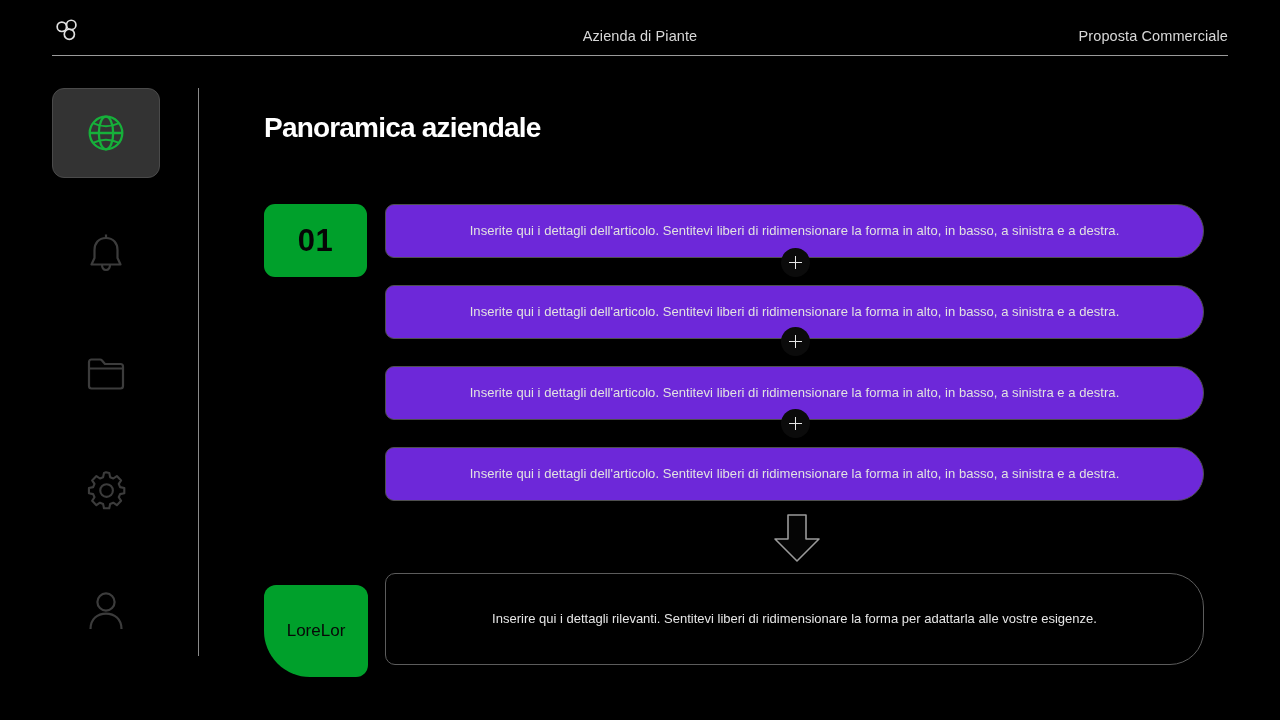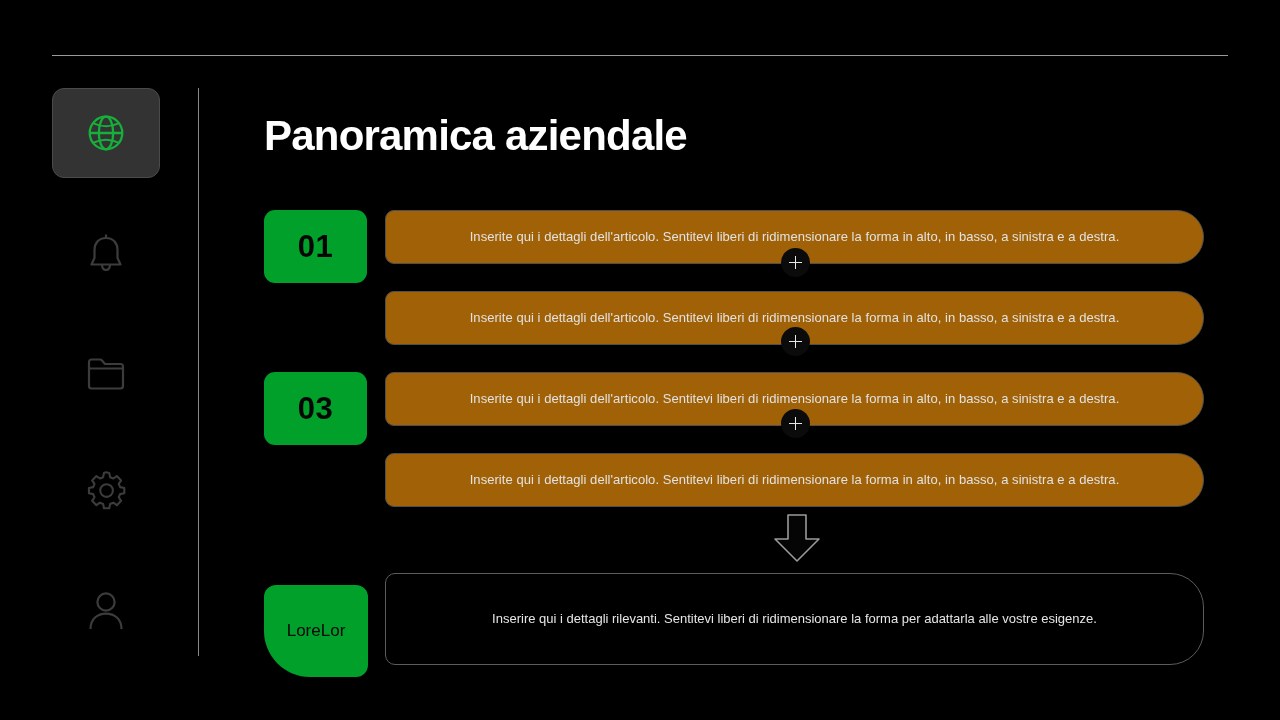--- a/index.html
+++ b/index.html
@@ -116,32 +116,32 @@
     left: 264px;
     top: 88px;
     right: 52px;
     bottom: 30px;
   }
 
   .page-title {
     position: absolute;
     left: 0;
     top: 24px;
-    font-size: 42px;
+    font-size: 28px;
     font-weight: bold;
     letter-spacing: -0.8px;
     color: #ffffff;
     white-space: nowrap;
   }
 
   
   .rows {
     position: absolute;
     left: 0;
-    top: 122px;
+    top: 116px;
     width: 940px;
   }
 
   .row {
     position: relative;
     height: 81px;
     margin-bottom: 0px;
   }
 
   .num-badge {
@@ -160,21 +160,21 @@
     color: #050505;
     letter-spacing: 0.5px;
   }
 
   .row-card {
     position: absolute;
     left: 121px;
     top: 0;
     width: 819px;
     height: 54px;
-    background: #a16207;
+    background: #6d28d9;
     border: 1px solid #4f4f4f;
     border-radius: 10px 30px 30px 10px;
     display: flex;
     align-items: center;
     justify-content: center;
     padding: 0 38px;
   }
 
   .row-card-text {
     font-size: 13px;
@@ -266,20 +266,29 @@
     color: #e6e6e6;
     line-height: 1.55;
     text-align: center;
   }
 </style>
 </head>
 <body>
 
 <div class="slide">
 
+  <div class="topbar">
+    <svg class="brand-logo" viewBox="0 0 32 32">
+      <circle cx="10.5" cy="11.5" r="5" fill="none" stroke="#e0e0e0" stroke-width="1.8"></circle>
+      <circle cx="20.5" cy="9.5" r="5" fill="none" stroke="#e0e0e0" stroke-width="1.8"></circle>
+      <circle cx="18.5" cy="19.5" r="5.4" fill="none" stroke="#e0e0e0" stroke-width="1.8"></circle>
+    </svg>
+    <div class="topbar-center">Azienda di Piante</div>
+    <div class="topbar-right">Proposta Commerciale</div>
+  </div>
   <div class="topbar-rule"></div>
 
   <div class="sidebar">
 
     <div class="nav-item active" style="top:0px;">
       <span>
         <svg width="46" height="46" viewBox="0 0 48 48">
           <circle cx="24" cy="24" r="17" fill="none" stroke="#16b03a" stroke-width="2.4"></circle>
           <ellipse cx="24" cy="24" rx="7.5" ry="17" fill="none" stroke="#16b03a" stroke-width="2.4"></ellipse>
           <line x1="7" y1="24" x2="41" y2="24" stroke="#16b03a" stroke-width="2.4"></line>
@@ -342,21 +351,20 @@
         </div>
       </div>
 
       <div class="row">
         <div class="row-card">
           <div class="row-card-text">Inserite qui i dettagli dell'articolo. Sentitevi liberi di ridimensionare la forma in alto, in basso, a sinistra e a destra.</div>
         </div>
       </div>
 
       <div class="row">
-        <div class="num-badge">03</div>
         <div class="row-card">
           <div class="row-card-text">Inserite qui i dettagli dell'articolo. Sentitevi liberi di ridimensionare la forma in alto, in basso, a sinistra e a destra.</div>
         </div>
       </div>
 
       <div class="row">
         <div class="row-card">
           <div class="row-card-text">Inserite qui i dettagli dell'articolo. Sentitevi liberi di ridimensionare la forma in alto, in basso, a sinistra e a destra.</div>
         </div>
       </div>

